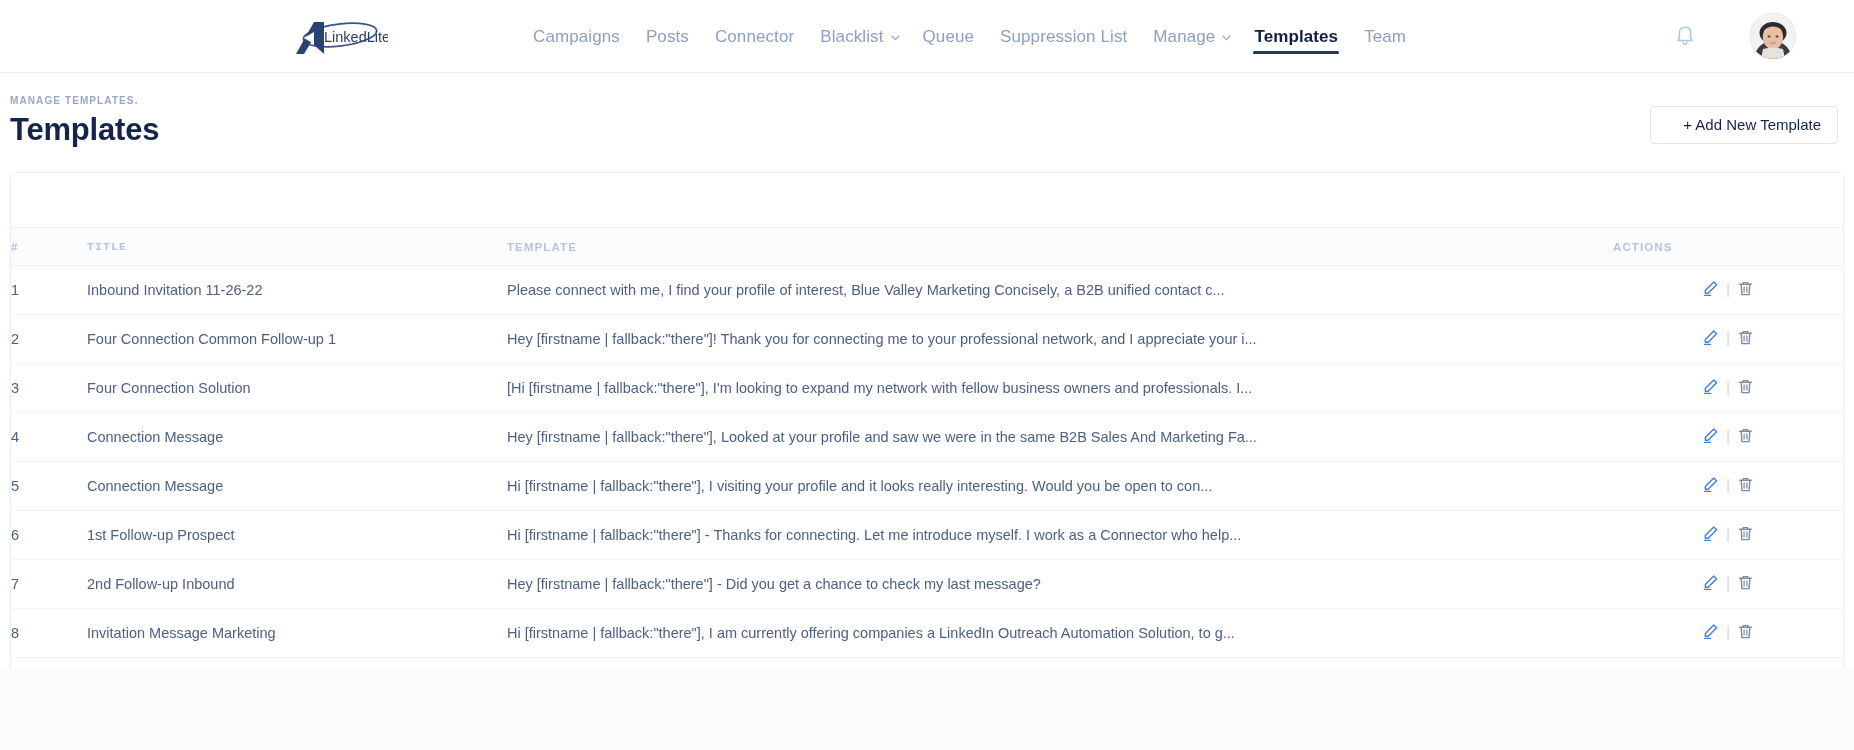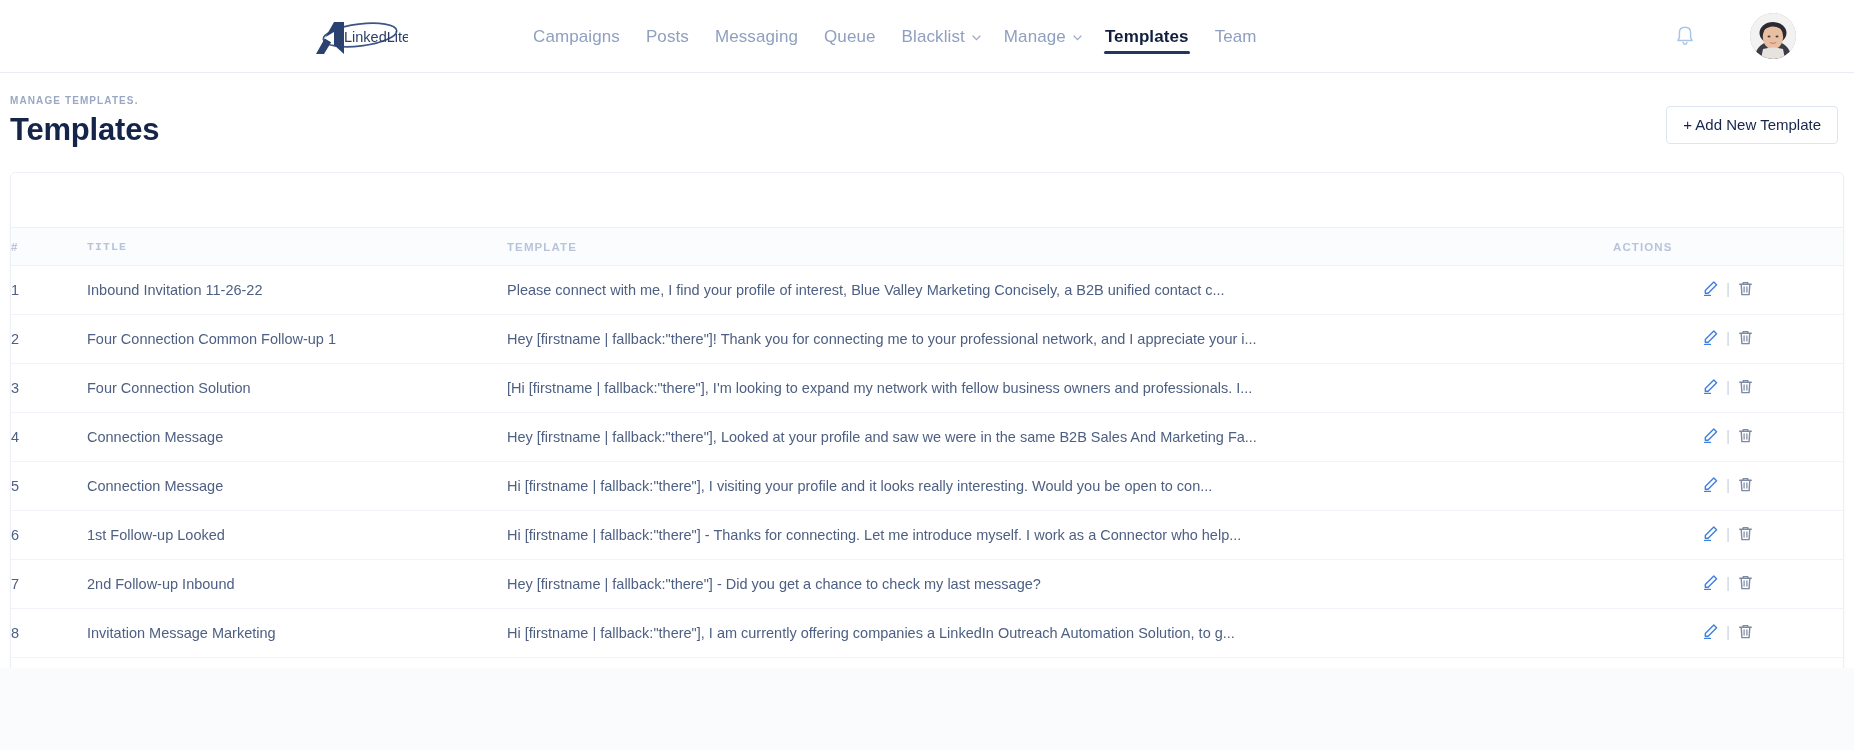--- a/index.html
+++ b/index.html
@@ -17,21 +17,21 @@
   .topbar {
     height: 73px;
     background: #ffffff;
     display: flex;
     align-items: center;
     position: relative;
     border-bottom: 1px solid #e9edf3;
   }
   .logo-wrap {
     position: absolute;
-    left: 304px;
+    left: 284px;
     top: 14px;
     width: 104px;
     height: 44px;
     display: flex;
     align-items: center;
   }
   .logo-svg { display:block; }
 
   .nav {
     position: absolute;
@@ -120,21 +120,21 @@
   }
   .add-btn {
     position: absolute;
     right: 16px;
     top: 33px;
     border: 1px solid #dfe5ef;
     background: #ffffff;
     border-radius: 4px;
     color: #16254a;
     font-size: 15px;
-    padding: 9px 16px 10px 16px;
+    padding: 9px 16px 10px 32px;
     cursor: pointer;
     font-family: "Liberation Sans", sans-serif;
     white-space: nowrap;
   }
 
   
   .card {
     margin: 12px 10px 0 10px;
     background: #ffffff;
     border: 1px solid #eceff5;
@@ -225,32 +225,35 @@
     </div>
 
     <div class="nav">
       <div class="nav-item">
         <span>Campaigns</span>
       </div>
       <div class="nav-item">
         <span>Posts</span>
       </div>
       <div class="nav-item">
-        <span>Messaging</span>
-      </div>
-      <div class="nav-item">
-        <span>Queue</span>
+        <span>Connector</span>
       </div>
       <div class="nav-item has-caret">
         <span>Blacklist</span>
         <span class="caret">
           <svg width="9" height="6" viewBox="0 0 9 6">
               <path d="M1 1 L4.5 4.6 L8 1" fill="none" stroke="#9aa9c6" stroke-width="1.2" stroke-linecap="round"></path>
             </svg>
         </span>
+      </div>
+      <div class="nav-item">
+        <span>Queue</span>
+      </div>
+      <div class="nav-item">
+        <span>Suppression List</span>
       </div>
       <div class="nav-item has-caret">
         <span>Manage</span>
         <span class="caret">
           <svg width="9" height="6" viewBox="0 0 9 6">
               <path d="M1 1 L4.5 4.6 L8 1" fill="none" stroke="#9aa9c6" stroke-width="1.2" stroke-linecap="round"></path>
             </svg>
         </span>
       </div>
       <div class="nav-item active">
@@ -431,21 +434,21 @@
                   <path d="M4.2 4.2 L4.9 14.6 L12.1 14.6 L12.8 4.2" fill="none" stroke="#7c8aa3" stroke-width="1.4" stroke-linejoin="round"></path>
                   <path d="M7.1 6.8 L7.1 12.1 M9.9 6.8 L9.9 12.1" stroke="#7c8aa3" stroke-width="1.2" stroke-linecap="round"></path>
                 </svg>
               </span>
             </span>
           </td>
         </tr>
 
         <tr>
           <td class="c-num">6</td>
-          <td class="c-title">1st Follow-up Looked</td>
+          <td class="c-title">1st Follow-up Prospect</td>
           <td class="c-tpl">Hi [firstname | fallback:"there"] - Thanks for connecting. Let me introduce myself. I work as a Connector who help...</td>
           <td class="c-act">
             <span class="act-wrap">
               <span class="icon-btn">
                 <svg width="17" height="17" viewBox="0 0 17 17">
                   <path d="M11.8 1.9 L14.6 4.7 L6.1 13.2 L3.3 13.2 L3.3 10.4 Z" fill="none" stroke="#3f7fe0" stroke-width="1.4" stroke-linejoin="round"></path>
                   <path d="M2.6 15.4 L8.4 15.4" stroke="#3f7fe0" stroke-width="1.4" stroke-linecap="round"></path>
                 </svg>
               </span>
               <span class="act-sep">|</span>

